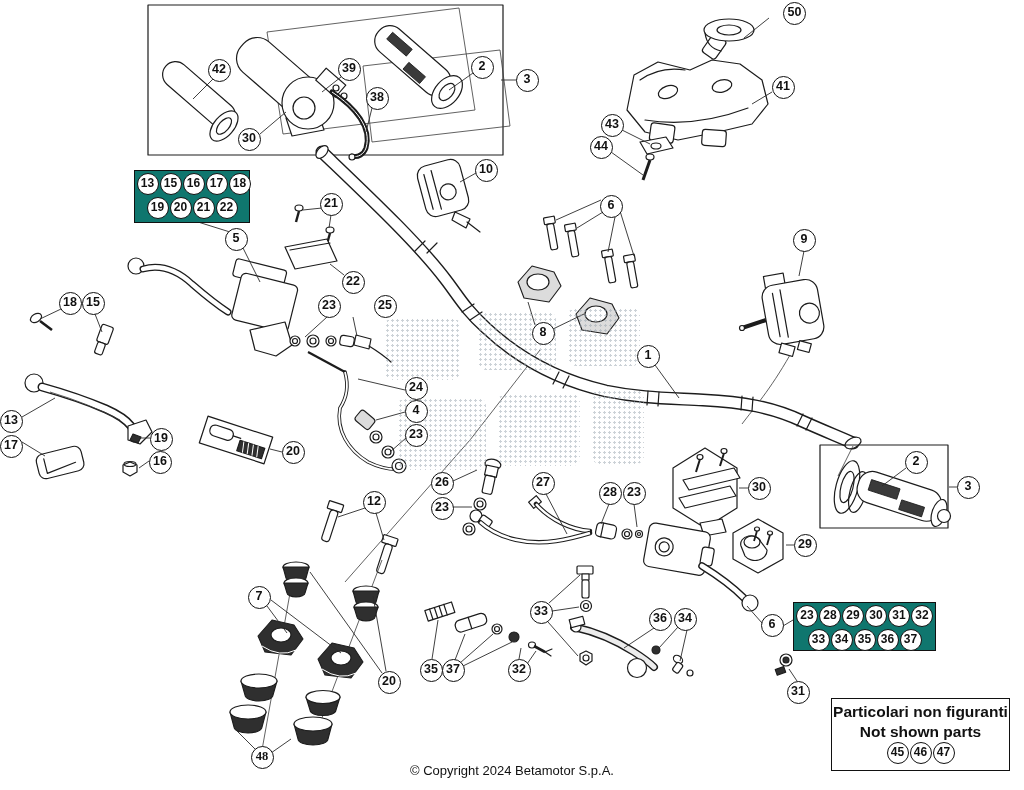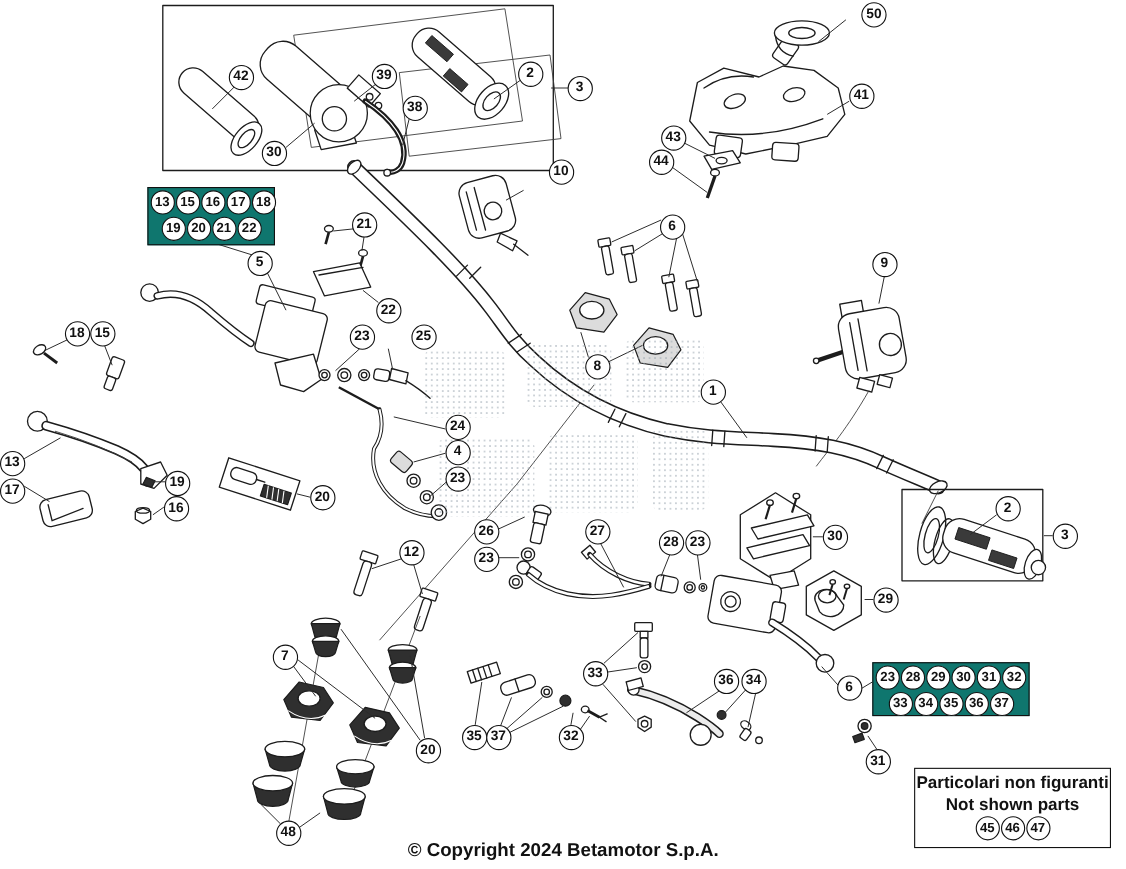--- a/index.html
+++ b/index.html
@@ -19,21 +19,21 @@
            font-weight:bold;font-size:12.5px;line-height:19.5px;text-align:center;z-index:5;}
   .callout.small{position:static;display:inline-block;width:22px;height:22px;
            font-size:12px;line-height:18.5px;margin:0 .5px;vertical-align:middle;}
   .legend-box{position:absolute;box-sizing:border-box;border:1.4px solid #111;background:#0f766e;
            text-align:center;padding:2px 1px;z-index:4;}
   .legend-row{height:24px;white-space:nowrap;}
   #not-shown-box{position:absolute;left:831px;top:698px;width:179px;height:73px;box-sizing:border-box;
            border:1.4px solid #111;background:#fff;text-align:center;z-index:4;padding-top:3px;}
   .ns-line{font-weight:bold;font-size:15.5px;line-height:20px;}
   #copyright{position:absolute;left:0;top:763px;width:1024px;text-align:center;
-           font-weight:bold;font-size:17px;z-index:4;}
+           font-weight:normal;font-size:13px;z-index:4;}
   .wm{position:absolute;z-index:1;opacity:.5;border-radius:8px;
       background-image:radial-gradient(#9aa6b0 1px,transparent 1.3px);background-size:5px 5px;}
 </style>
 </head>
 <body>
 
 <div id="stage">
 
   <div class="wm" style="left:385px;top:318px;width:75px;height:62px"></div>
   <div class="wm" style="left:478px;top:312px;width:78px;height:58px"></div>
@@ -534,21 +534,21 @@
       <div class="callout" style="left: 207.5px; top: 58.5px;">42</div>
       <div class="callout" style="left: 337.5px; top: 57.5px;">39</div>
       <div class="callout" style="left: 365.5px; top: 86.5px;">38</div>
       <div class="callout" style="left: 237.5px; top: 127.5px;">30</div>
       <div class="callout" style="left: 470.5px; top: 55.5px;">2</div>
       <div class="callout" style="left: 515.5px; top: 68.5px;">3</div>
       <div class="callout" style="left: 783px; top: 1.5px;">50</div>
       <div class="callout" style="left: 771.5px; top: 75.5px;">41</div>
       <div class="callout" style="left: 600.5px; top: 113.5px;">43</div>
       <div class="callout" style="left: 589.5px; top: 135.5px;">44</div>
-      <div class="callout" style="left: 474.5px; top: 145px; margin-left: 24px;">10</div>
+      <div class="callout" style="left: 474.5px; top: 159px;">10</div>
       <div class="callout" style="left: 319.5px; top: 192.5px;">21</div>
       <div class="callout" style="left: 224.5px; top: 227.5px;">5</div>
       <div class="callout" style="left: 599.5px; top: 194.5px;">6</div>
       <div class="callout" style="left: 792.5px; top: 228.5px;">9</div>
       <div class="callout" style="left: 341.5px; top: 270.5px;">22</div>
       <div class="callout" style="left: 317.5px; top: 294.5px;">23</div>
       <div class="callout" style="left: 341.5px; top: 294.5px; margin-left: 32px;">25</div>
       <div class="callout" style="left: 58.5px; top: 291.5px;">18</div>
       <div class="callout" style="left: 81.5px; top: 291.5px;">15</div>
       <div class="callout" style="left: 531.5px; top: 321.5px;">8</div>
@@ -574,17 +574,17 @@
       <div class="callout" style="left: 247.5px; top: 585.5px;">7</div>
       <div class="callout" style="left: 529.5px; top: 600.5px;">33</div>
       <div class="callout" style="left: 648.5px; top: 607.5px;">36</div>
       <div class="callout" style="left: 673.5px; top: 607.5px;">34</div>
       <div class="callout" style="left: 760.5px; top: 613.5px;">6</div>
       <div class="callout" style="left: 419.5px; top: 658.5px;">35</div>
       <div class="callout" style="left: 441.5px; top: 658.5px;">37</div>
       <div class="callout" style="left: 507.5px; top: 658.5px;">32</div>
       <div class="callout" style="left: 377.5px; top: 670.5px;">20</div>
       <div class="callout" style="left: 786.5px; top: 680.5px;">31</div>
-      <div class="callout" style="left: 250.5px; top: 745.5px;">48</div>
+      <div class="callout" style="left: 250.5px; top: 745.5px; font-family: Liberation Serif, serif;">48</div>
     </div>
 
   <div id="copyright">© Copyright 2024 Betamotor S.p.A.</div>
 </div>
 
 </body></html>

